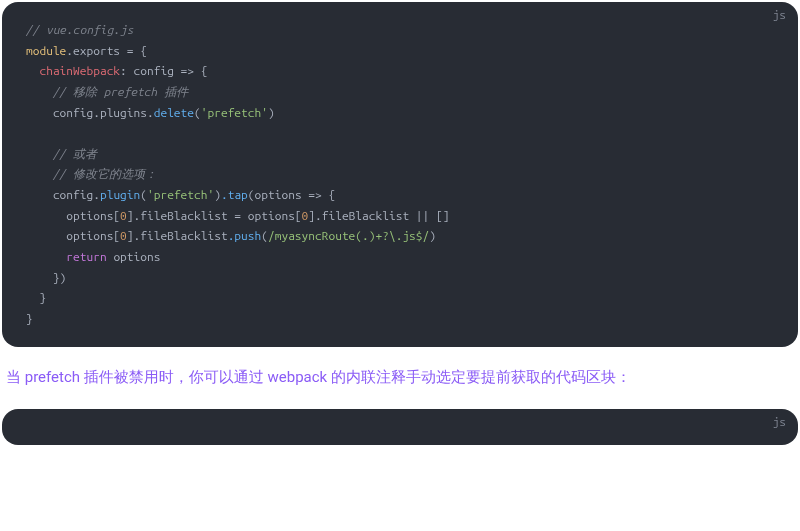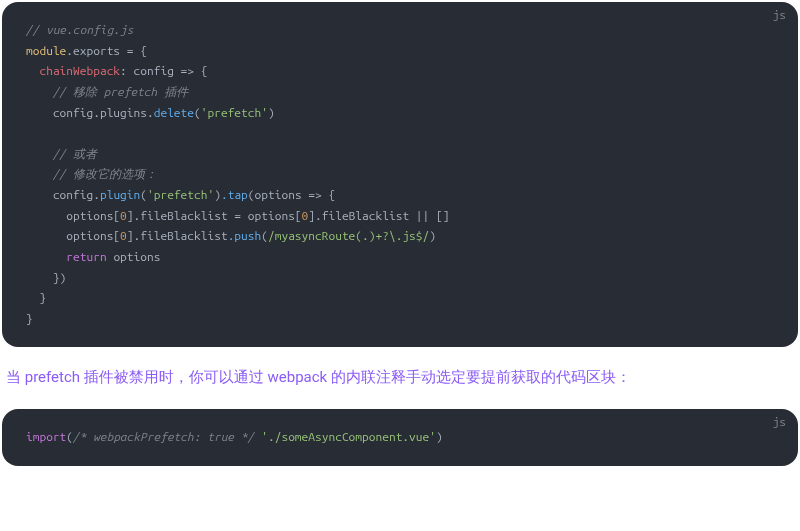--- a/index.html
+++ b/index.html
@@ -70,14 +70,13 @@
       <span class="tok-keyword">return</span> <span class="tok-plain">options</span>
     <span class="tok-plain">})</span>
   <span class="tok-plain">}</span>
 <span class="tok-plain">}</span></pre>
 </div>
 
 <p class="body-text">当 prefetch 插件被禁用时，你可以通过 webpack 的内联注释手动选定要提前获取的代码区块：</p>
 
 <div class="code-block">
   <div class="code-lang">js</div>
-  <pre><span class="tok-keyword">import</span><span class="tok-plain">(</span><span class="tok-comment">/* webpackPrefetch: true */</span><span class="tok-plain"> </span><span class="tok-string">'./someAsyncComponent.vue'</span><span class="tok-plain">)</span></pre>
 </div>
 
 </body></html>

